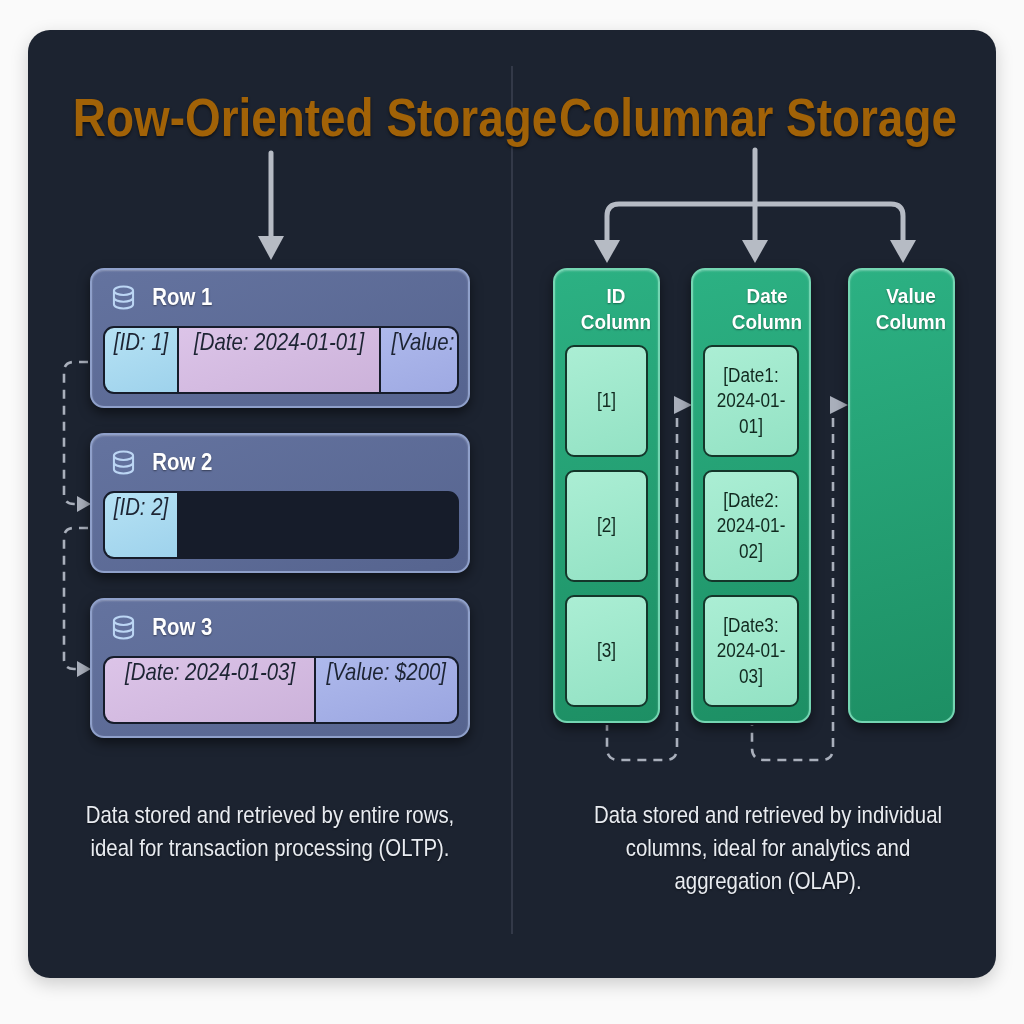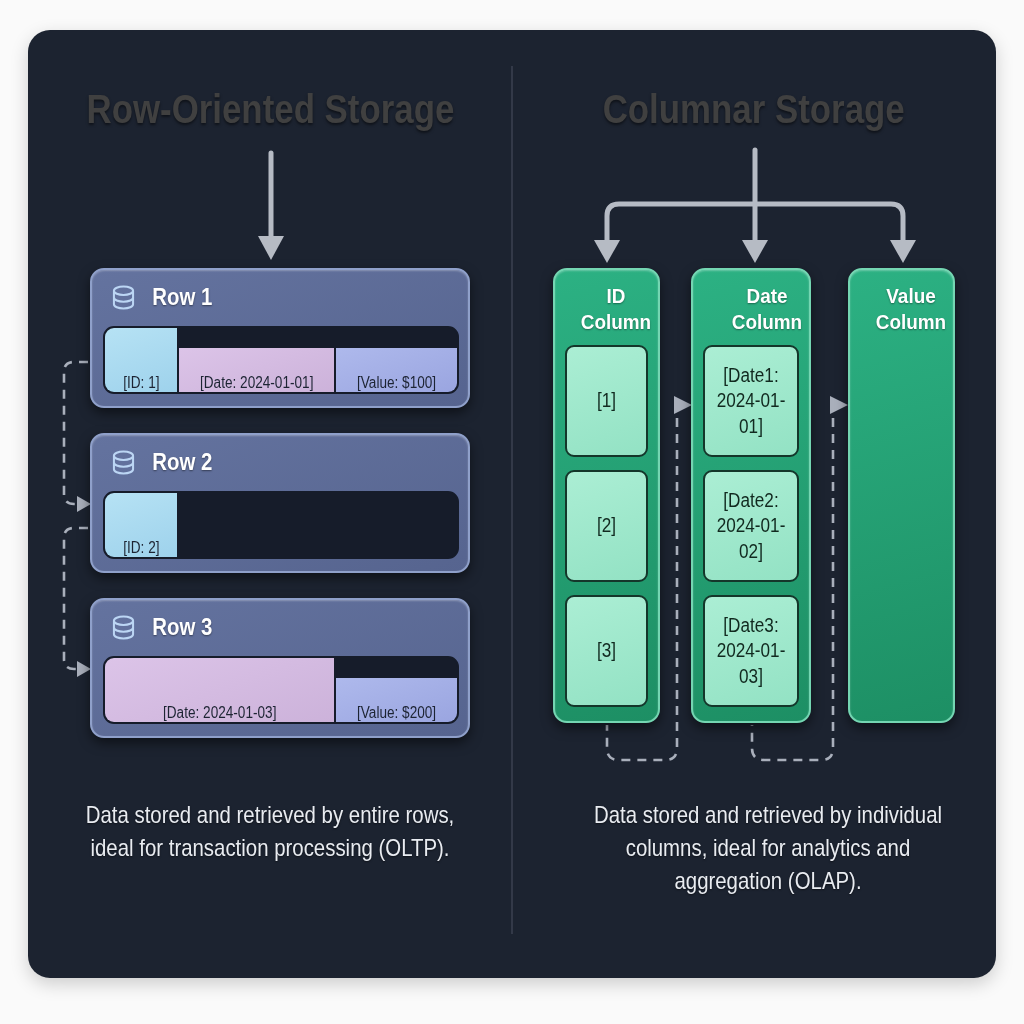--- a/index.html
+++ b/index.html
@@ -14,21 +14,21 @@
     background:#1c2330;border-radius:22px;
     box-shadow:0 6px 18px rgba(0,0,0,.18);
   }
   .overlay{left:0;top:0;width:1024px;height:1024px;pointer-events:none;z-index:1;}
   .z2{z-index:2;}
   
   .cx{display:inline-block;transform:scaleX(.85);transform-origin:center;white-space:nowrap;}
   .cxb{display:block;transform:scaleX(.88);transform-origin:center;}
   
   .title{
-    color:#404040;font-size:41px;font-weight:bold;text-align:center;
+    color:#a16207;font-size:54px;font-weight:bold;text-align:center;
     text-shadow:0 2px 3px rgba(0,0,0,.5);
   }
   
   .caption{
     color:#e9ecf1;font-size:24px;text-align:center;line-height:1.38;
     transform:scaleX(.85);transform-origin:center;
     text-shadow:0 1px 2px rgba(0,0,0,.5);
   }
   
   .rowbox{
@@ -38,22 +38,22 @@
     box-shadow:0 5px 12px rgba(0,0,0,.5), inset 0 1px 2px rgba(255,255,255,.28);
   }
   .rowhead{position:absolute;left:18px;top:13px;display:flex;align-items:center;gap:10px;}
   .rowhead .dbic{width:27px;height:27px;flex:0 0 auto;}
   .rowlabel{color:#ffffff;font-size:24px;font-weight:bold;text-shadow:0 1px 2px rgba(0,0,0,.45);}
   .rowstrip{
     position:absolute;left:11px;right:9px;top:56px;height:68px;
     display:flex;border:2px solid #161c2a;border-radius:11px;overflow:hidden;
     box-sizing:border-box;background:#161c2a;
   }
-  .rcell{display:flex;align-items:flex-end;justify-content:center;font-size:16px;color:#1d2433;}
-  .rcell + .rcell{border-left:2px solid #161c2a;margin-top:20px;}
+  .rcell{display:flex;align-items:flex-start;justify-content:center;font-size:24px;color:#1d2433;font-style:italic;}
+  .rcell + .rcell{border-left:2px solid #161c2a;}
   .rcell.id{flex:0 0 72px;background:linear-gradient(160deg,#b6e2f4,#9ed2ec);}
   .rcell.date{flex:1 1 auto;background:linear-gradient(160deg,#dcc4e8,#ccb2da);}
   .rcell.value{flex:0 0 121px;background:linear-gradient(160deg,#aeb9ec,#9aa5e0);}
   
   .colbox{
     top:268px;height:455px;box-sizing:border-box;
     background:linear-gradient(165deg,#2cb183,#1d8f64);
     border:2px solid #74d6b2;border-radius:14px;
     box-shadow:0 5px 12px rgba(0,0,0,.5), inset 0 1px 2px rgba(255,255,255,.3);
     display:flex;flex-direction:column;align-items:flex-end;

